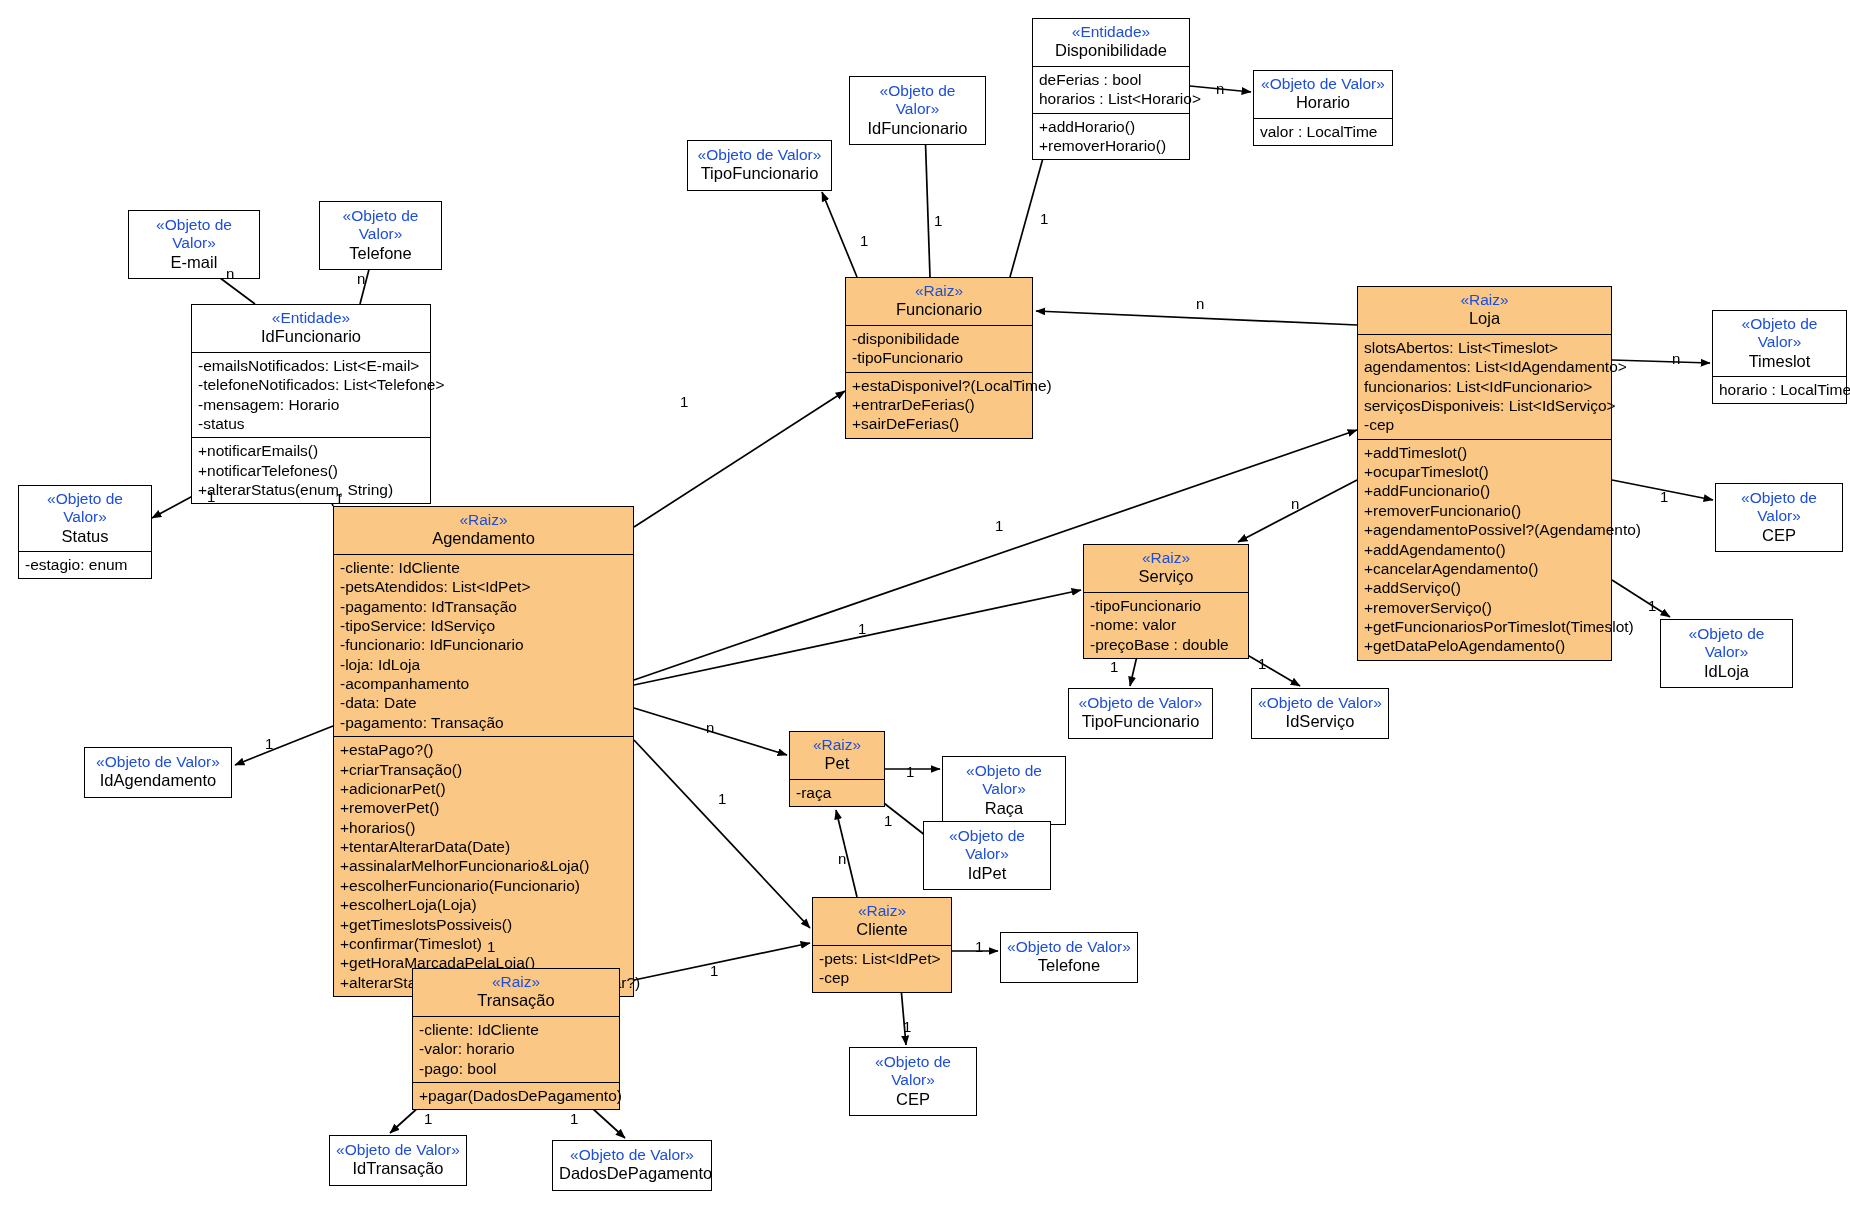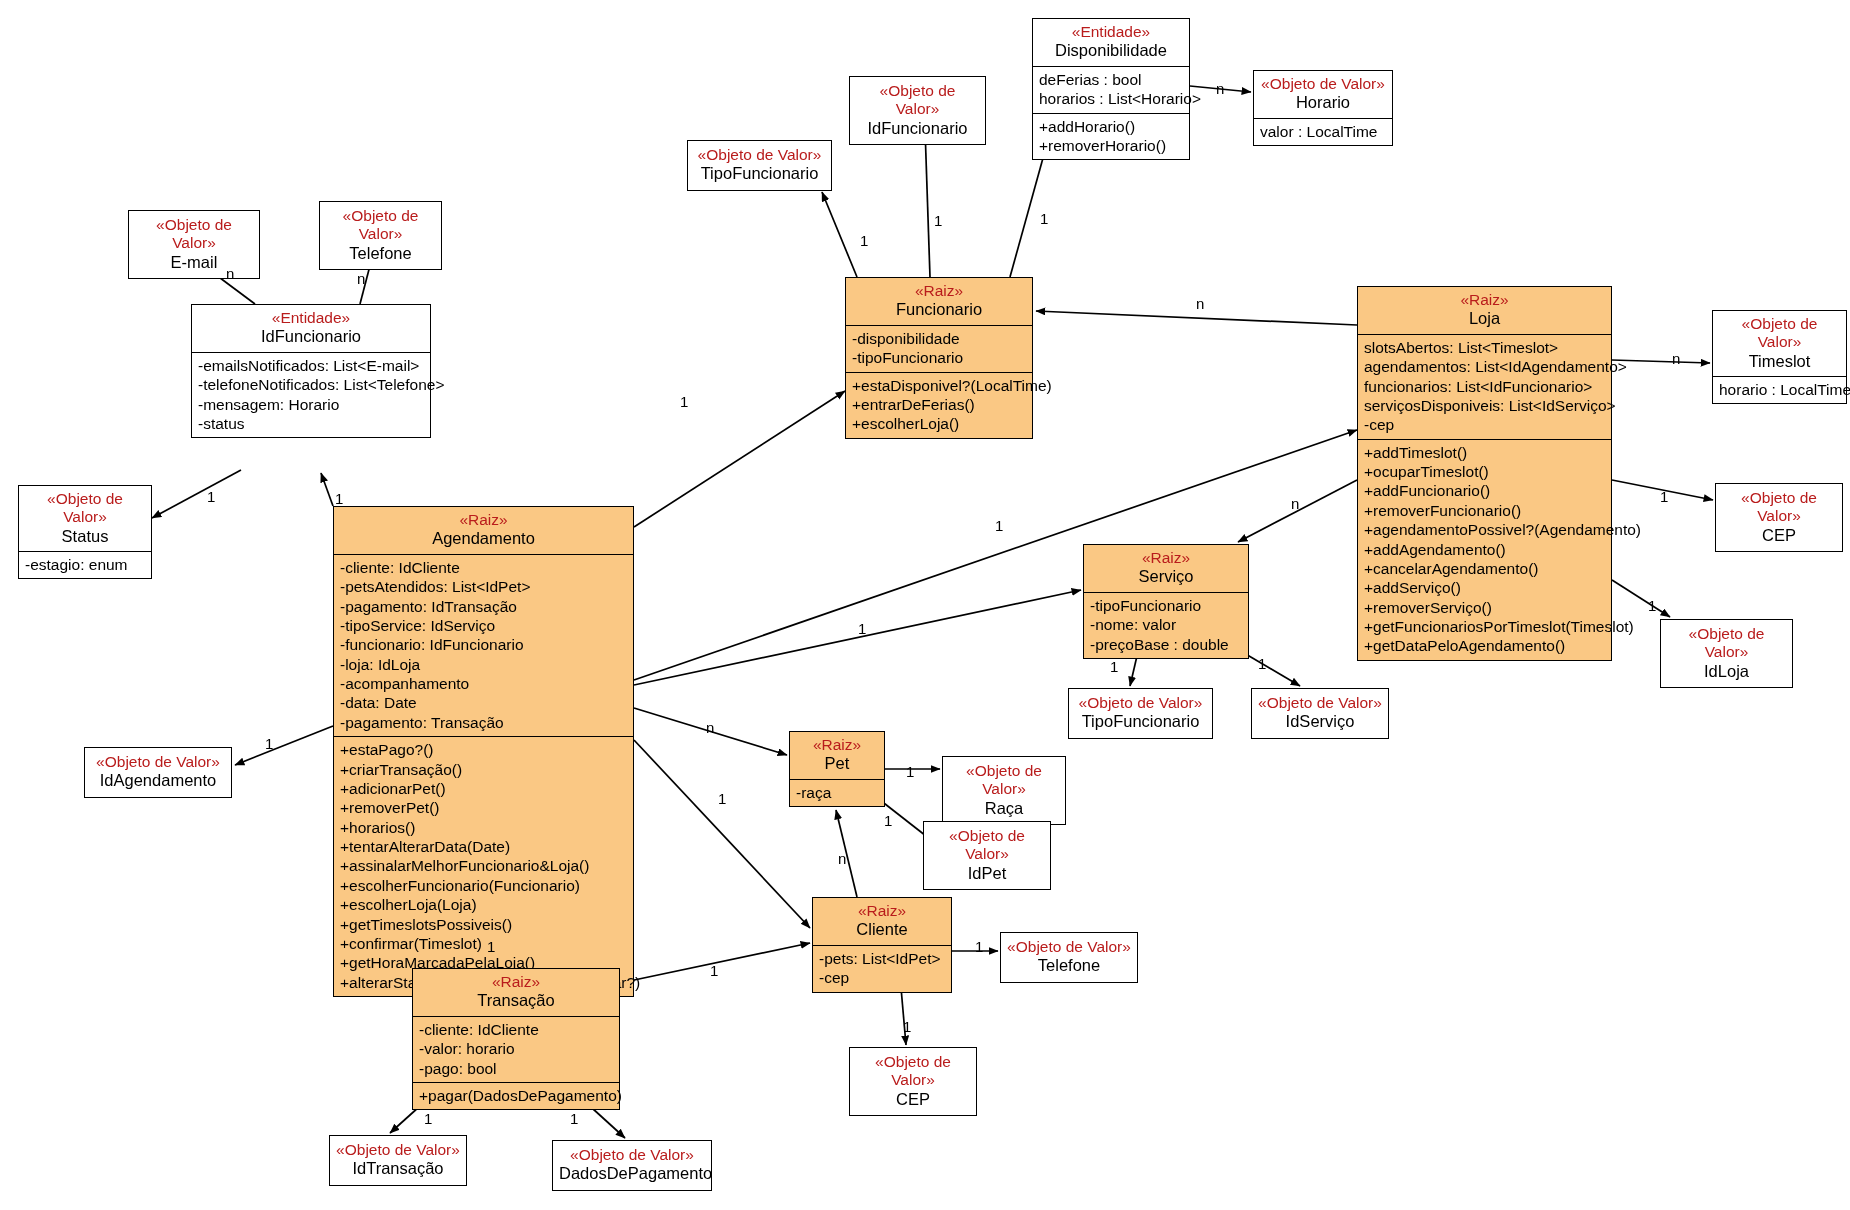--- a/index.html
+++ b/index.html
@@ -3,21 +3,21 @@
 <meta charset="utf-8">
 <style>
   html,body{margin:0;padding:0;background:#ffffff;}
   body{font-family:"Liberation Sans","DejaVu Sans",sans-serif;}
   #canvas{position:relative;width:1850px;height:1210px;background:#ffffff;overflow:hidden;}
   svg#edges{position:absolute;left:0;top:0;width:1850px;height:1210px;pointer-events:none;}
 
   .cls{position:absolute;border:1.6px solid #000;box-sizing:border-box;background:#ffffff;}
   .cls.root{background:#fac884;}
   .cls .hdr{padding:4px 6px 5px 6px;text-align:center;line-height:1.18;}
-  .cls .stereo{font-size:15.5px;color:#b91c1c;}
+  .cls .stereo{font-size:15.5px;color:#1d4ed8;}
   .cls .cname{font-size:16.5px;color:#000;}
   .cls .sect{border-top:1.6px solid #000;padding:3px 6px 4px 6px;line-height:1.25;}
   .cls .sect div{font-size:15.5px;white-space:nowrap;color:#000;}
   .cls.vo .hdr{padding:5px 6px 6px 6px;}
   .mult{position:absolute;font-size:15px;color:#000;}
 </style>
 </head>
 <body>
 
 <div id="canvas">
@@ -144,34 +144,39 @@
         <div class="hdr">
           <div class="stereo">«Entidade»</div>
           <div class="cname">IdFuncionario</div>
         </div>
         <div class="sect">
           <div>-emailsNotificados: List&lt;E-mail&gt;</div>
           <div>-telefoneNotificados: List&lt;Telefone&gt;</div>
           <div>-mensagem: Horario</div>
           <div>-status</div>
         </div>
+        <div class="sect">
+          <div>+notificarEmails()</div>
+          <div>+notificarTelefones()</div>
+          <div>+alterarStatus(enum, String)</div>
+        </div>
       </div>
       <div class="cls root" style="left: 845px; top: 277px; width: 188px;">
         <div class="hdr">
           <div class="stereo">«Raiz»</div>
           <div class="cname">Funcionario</div>
         </div>
         <div class="sect">
           <div>-disponibilidade</div>
           <div>-tipoFuncionario</div>
         </div>
         <div class="sect">
           <div>+estaDisponivel?(LocalTime)</div>
           <div>+entrarDeFerias()</div>
-          <div>+escolherLoja()</div>
+          <div>+sairDeFerias()</div>
         </div>
       </div>
       <div class="cls root" style="left: 1357px; top: 286px; width: 255px;">
         <div class="hdr">
           <div class="stereo">«Raiz»</div>
           <div class="cname">Loja</div>
         </div>
         <div class="sect">
           <div>slotsAbertos: List&lt;Timeslot&gt;</div>
           <div>agendamentos: List&lt;IdAgendamento&gt;</div>

